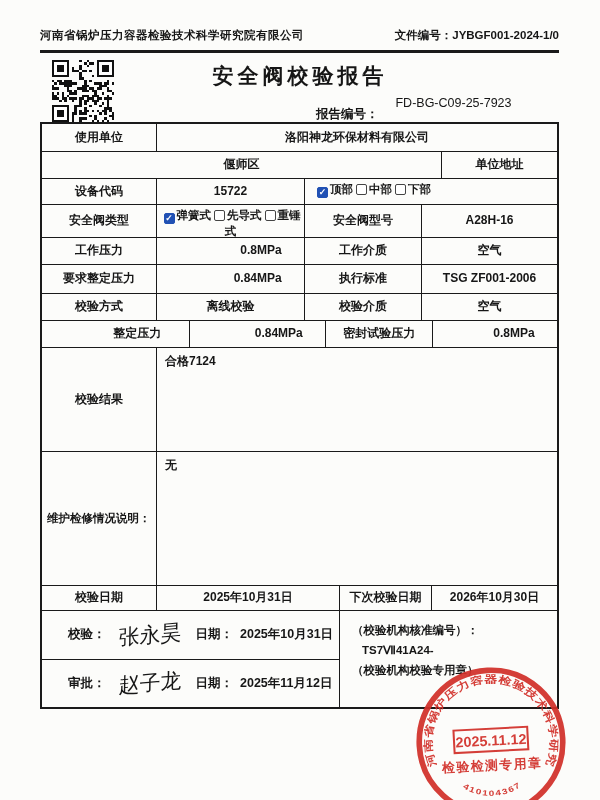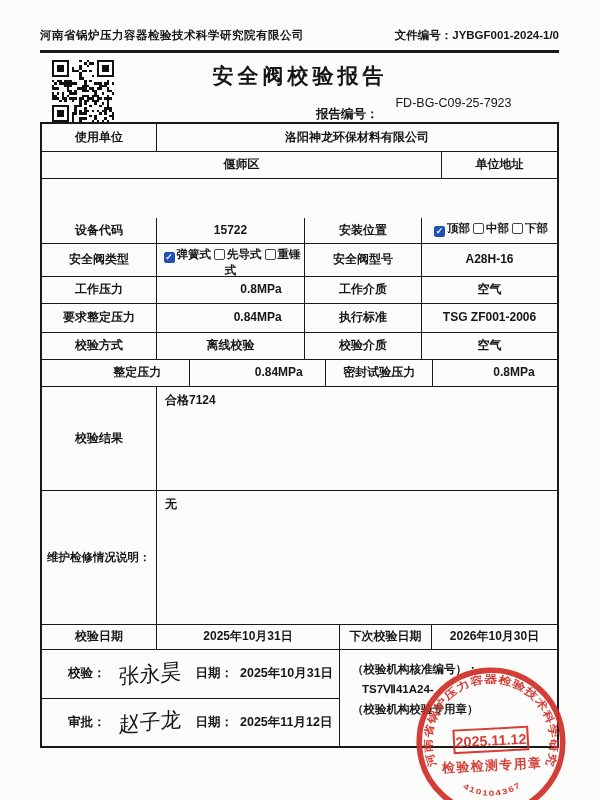--- a/index.html
+++ b/index.html
@@ -279,24 +279,23 @@
   <div class="doc-table">
     <div id="rows">
         <div class="trow" style="height: 28px;">
           <div class="tcell label" style="width: 115px;">使用单位</div>
           <div class="tcell center" style="width: 400px;">洛阳神龙环保材料有限公司</div>
         </div>
         <div class="trow" style="height: 27px;">
           <div class="tcell center" style="width: 400px;">偃师区</div>
           <div class="tcell label" style="width: 115px;">单位地址</div>
         </div>
-        <div class="trow" style="height: 26px; margin-top: 39px;">
+        <div class="trow" style="height: 26px;">
           <div class="tcell label" style="width: 115px;">设备代码</div>
           <div class="tcell center" style="width: 148px;">15722</div>
-          <div class="tcell label" style="width: 117px;">安装位置</div>
           <div class="tcell cb" style="width: 135px;"><span class="cbbox on">✓</span><span>顶部</span><span class="cbbox"></span><span>中部</span><span class="cbbox"></span><span>下部</span></div>
         </div>
         <div class="trow" style="height: 33px;">
           <div class="tcell label" style="width: 115px;">安全阀类型</div>
           <div class="tcell cb" style="width: 148px;"><span class="cbbox on">✓</span><span>弹簧式</span><span class="cbbox"></span><span>先导式</span><span class="cbbox"></span><span>重锤式</span></div>
           <div class="tcell label" style="width: 117px;">安全阀型号</div>
           <div class="tcell center" style="width: 135px;">A28H-16</div>
         </div>
         <div class="trow" style="height: 27px;">
           <div class="tcell label" style="width: 115px;">工作压力</div>

